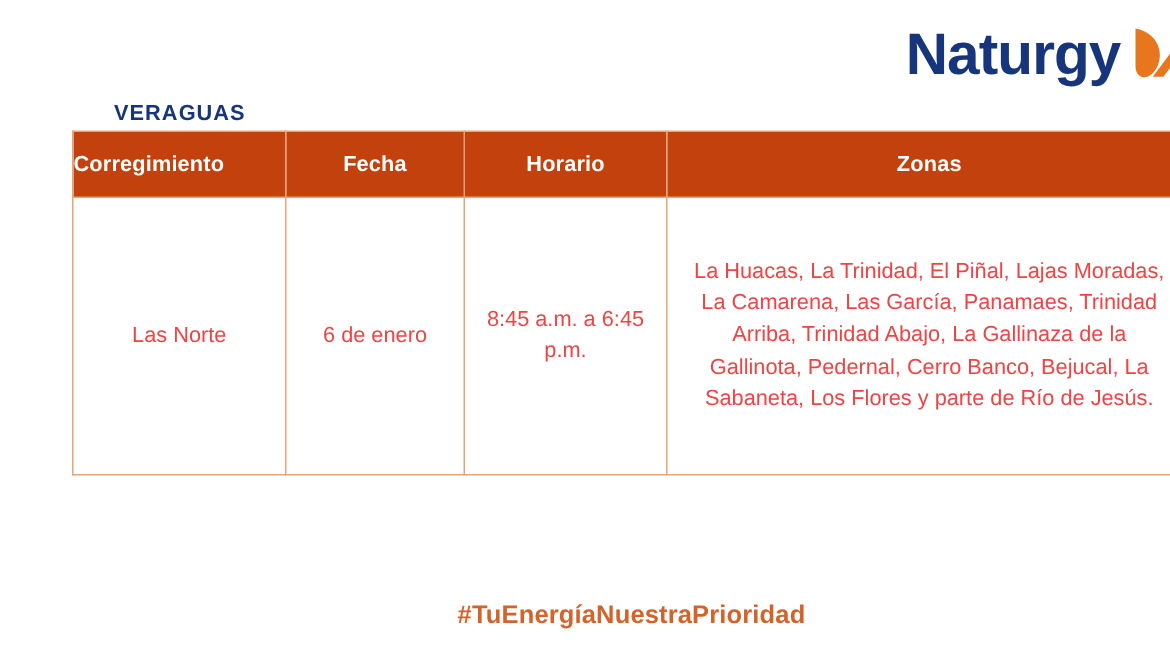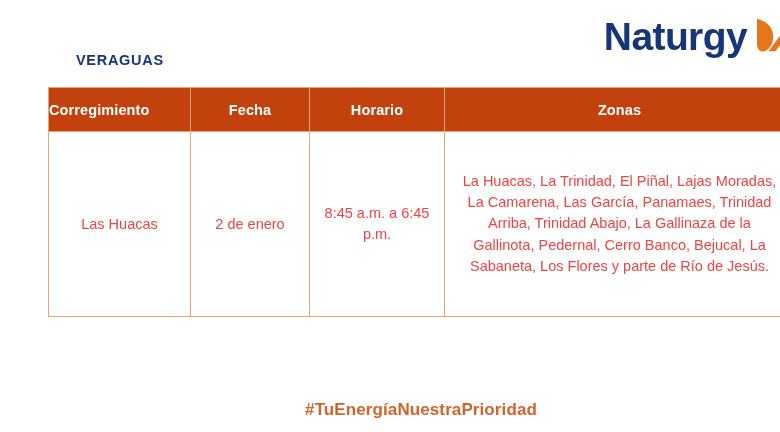--- a/index.html
+++ b/index.html
@@ -50,21 +50,21 @@
   .brand-mark {
     width: 44px;
     height: 46px;
     margin-left: 4px;
     margin-top: 2px;
   }
 
   .region-label {
     position: absolute;
     left: 45px;
-    top: 52px;
+    top: 68px;
     font-size: 14.5px;
     font-weight: bold;
     color: #16357A;
     letter-spacing: 0.7px;
   }
 
   
   .table-wrap {
     position: absolute;
     left: 17px;
@@ -163,22 +163,22 @@
       <thead>
         <tr>
           <th class="col-corregimiento">Corregimiento</th>
           <th class="col-fecha">Fecha</th>
           <th class="col-horario">Horario</th>
           <th class="col-zonas">Zonas</th>
         </tr>
       </thead>
       <tbody>
         <tr class="row-1">
-          <td class="cell-simple">Las Huacas</td>
-          <td class="cell-simple">2 de enero</td>
+          <td class="cell-simple">Las Norte</td>
+          <td class="cell-simple">6 de enero</td>
           <td class="cell-simple">8:45 a.m. a 6:45 p.m.</td>
           <td class="cell-zonas">La Huacas, La Trinidad, El Piñal, Lajas Moradas, La Camarena, Las García, Panamaes, Trinidad Arriba, Trinidad Abajo, La Gallinaza de la Gallinota, Pedernal, Cerro Banco, Bejucal, La Sabaneta, Los Flores y parte de Río de Jesús.</td>
         </tr>
       </tbody>
     </table>
   </div>
 
   <div class="footer-hashtag">#TuEnergíaNuestraPrioridad</div>
 
 </div>

